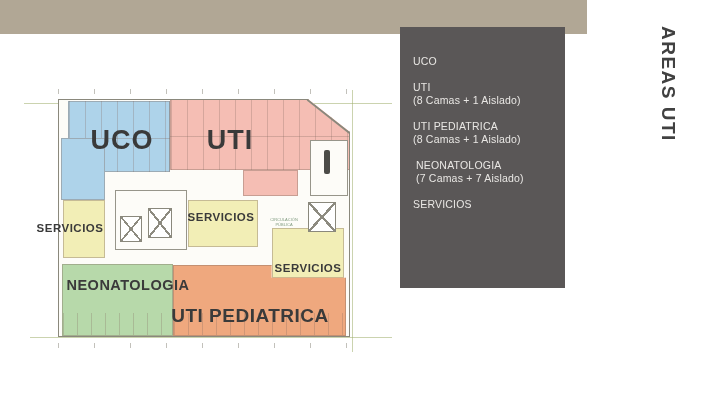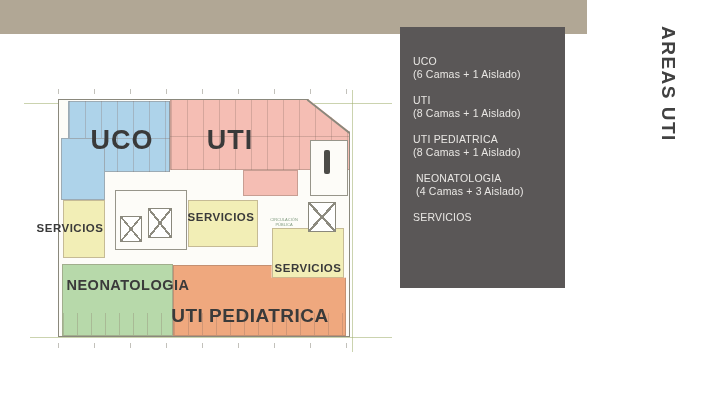--- a/index.html
+++ b/index.html
@@ -128,33 +128,32 @@
   <div class="plan-label lbl-srv" style="left:70px;top:229px;">SERVICIOS</div>
   <div class="plan-label lbl-srv" style="left:221px;top:218px;">SERVICIOS</div>
   <div class="plan-label lbl-srv" style="left:308px;top:269px;">SERVICIOS</div>
   <div class="plan-label lbl-neo" style="left:128px;top:285px;">NEONATOLOGIA</div>
   <div class="plan-label lbl-ped" style="left:250px;top:315px;">UTI PEDIATRICA</div>
   <div class="annot" style="left:284px;top:222px;">CIRCULACIÓN PÚBLICA</div>
 
   <div class="info-panel">
     <div class="panel-item">
       <span class="pi-title">UCO</span>
-      <span class="pi-detail">(6 Camas + 1 Aislado)</span>
     </div>
     <div class="panel-item">
       <span class="pi-title">UTI</span>
       <span class="pi-detail">(8 Camas + 1 Aislado)</span>
     </div>
     <div class="panel-item">
       <span class="pi-title">UTI PEDIATRICA</span>
       <span class="pi-detail">(8 Camas + 1 Aislado)</span>
     </div>
     <div class="panel-item">
       <span class="pi-title">NEONATOLOGIA</span>
-      <span class="pi-detail">(4 Camas + 3 Aislado)</span>
+      <span class="pi-detail">(7 Camas + 7 Aislado)</span>
     </div>
     <div class="panel-item">
       <span class="pi-title">SERVICIOS</span>
     </div>
   </div>
 
   <div class="side-title">AREAS UTI</div>
 
 </div>
 

